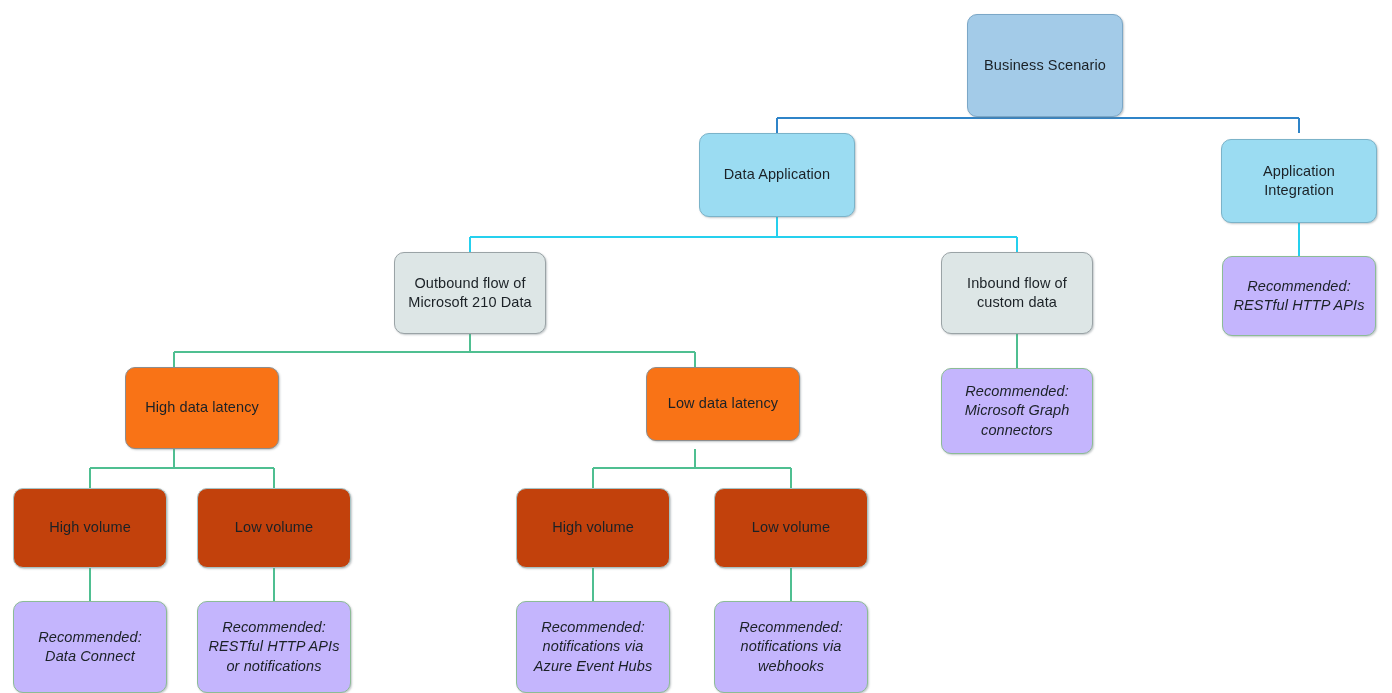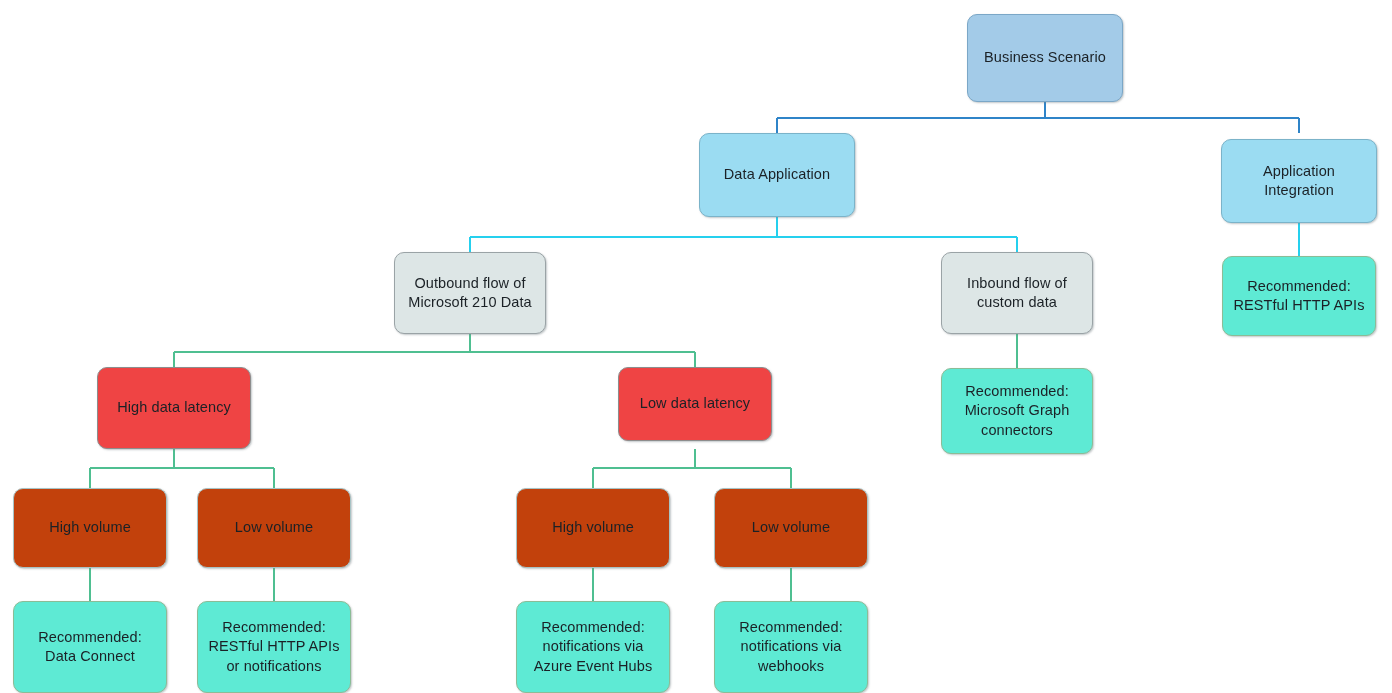--- a/index.html
+++ b/index.html
@@ -44,43 +44,43 @@
     box-shadow: 1px 1px 2px rgba(120,130,135,0.45);
   }
   .node span {
     display: block;
     white-space: pre-line;
   }
   
   .n-root      { background: #a3cbe8; border-color: #7ba7c7; }
   .n-blue      { background: #9bdcf2; border-color: #7bb3c9; }
   .n-gray-blue { background: #dde6e6; border-color: #9aa3a6; }
-  .n-gray      { background: #ef4444; border-color: #8d8d8d; }
+  .n-gray      { background: #f97316; border-color: #8d8d8d; margin-left: 28px; }
   .n-cyan      { background: #c2410c; border-color: #a8c3c5; }
-  .n-green     { background: #5eead4; border-color: #8cbc96; }
+  .n-green     { background: #c4b5fd; border-color: #8cbc96; font-style: italic; }
 </style>
 </head>
 <body>
 
 <div id="diagram">
   <svg id="connector-layer" viewBox="0 0 1392 693" width="1392" height="693" xmlns="http://www.w3.org/2000/svg">
       <path d="M 1045 102 L 1045 118 M 777 118 L 1299 118 M 777 118 L 777 133 M 1299 118 L 1299 133" stroke="#2f84c8" stroke-width="2" fill="none" stroke-linecap="butt"></path>
       <path d="M 777 217 L 777 237 M 470 237 L 1017 237 M 470 237 L 470 252 M 1017 237 L 1017 252" stroke="#25d0ee" stroke-width="2" fill="none" stroke-linecap="butt"></path>
       <path d="M 1299 217 L 1299 256" stroke="#25d0ee" stroke-width="2" fill="none" stroke-linecap="butt"></path>
       <path d="M 470 334 L 470 352 M 174 352 L 695 352 M 174 352 L 174 367 M 695 352 L 695 367" stroke="#4fbf91" stroke-width="2" fill="none" stroke-linecap="butt"></path>
       <path d="M 1017 334 L 1017 368" stroke="#4fbf91" stroke-width="2" fill="none" stroke-linecap="butt"></path>
       <path d="M 174 449 L 174 468 M 90 468 L 274 468 M 90 468 L 90 488 M 274 468 L 274 488" stroke="#4fbf91" stroke-width="2" fill="none" stroke-linecap="butt"></path>
       <path d="M 695 449 L 695 468 M 593 468 L 791 468 M 593 468 L 593 488 M 791 468 L 791 488" stroke="#4fbf91" stroke-width="2" fill="none" stroke-linecap="butt"></path>
       <path d="M 90 568 L 90 601" stroke="#4fbf91" stroke-width="2" fill="none" stroke-linecap="butt"></path>
       <path d="M 274 568 L 274 601" stroke="#4fbf91" stroke-width="2" fill="none" stroke-linecap="butt"></path>
       <path d="M 593 568 L 593 601" stroke="#4fbf91" stroke-width="2" fill="none" stroke-linecap="butt"></path>
       <path d="M 791 568 L 791 601" stroke="#4fbf91" stroke-width="2" fill="none" stroke-linecap="butt"></path>
     </svg>
   <div id="node-layer">
-      <div class="node n-root" style="left: 967px; top: 14px; width: 156px; height: 88px;">
+      <div class="node n-root" style="left: 967px; top: 14px; width: 156px; height: 103px;">
         <span>Business Scenario</span>
       </div>
       <div class="node n-blue" style="left: 699px; top: 133px; width: 156px; height: 84px;">
         <span>Data Application</span>
       </div>
       <div class="node n-blue" style="left: 1221px; top: 133px; width: 156px; height: 84px; margin-top: 6px;">
         <span>Application
 Integration</span>
       </div>
       <div class="node n-gray-blue" style="left: 394px; top: 252px; width: 152px; height: 82px;">

